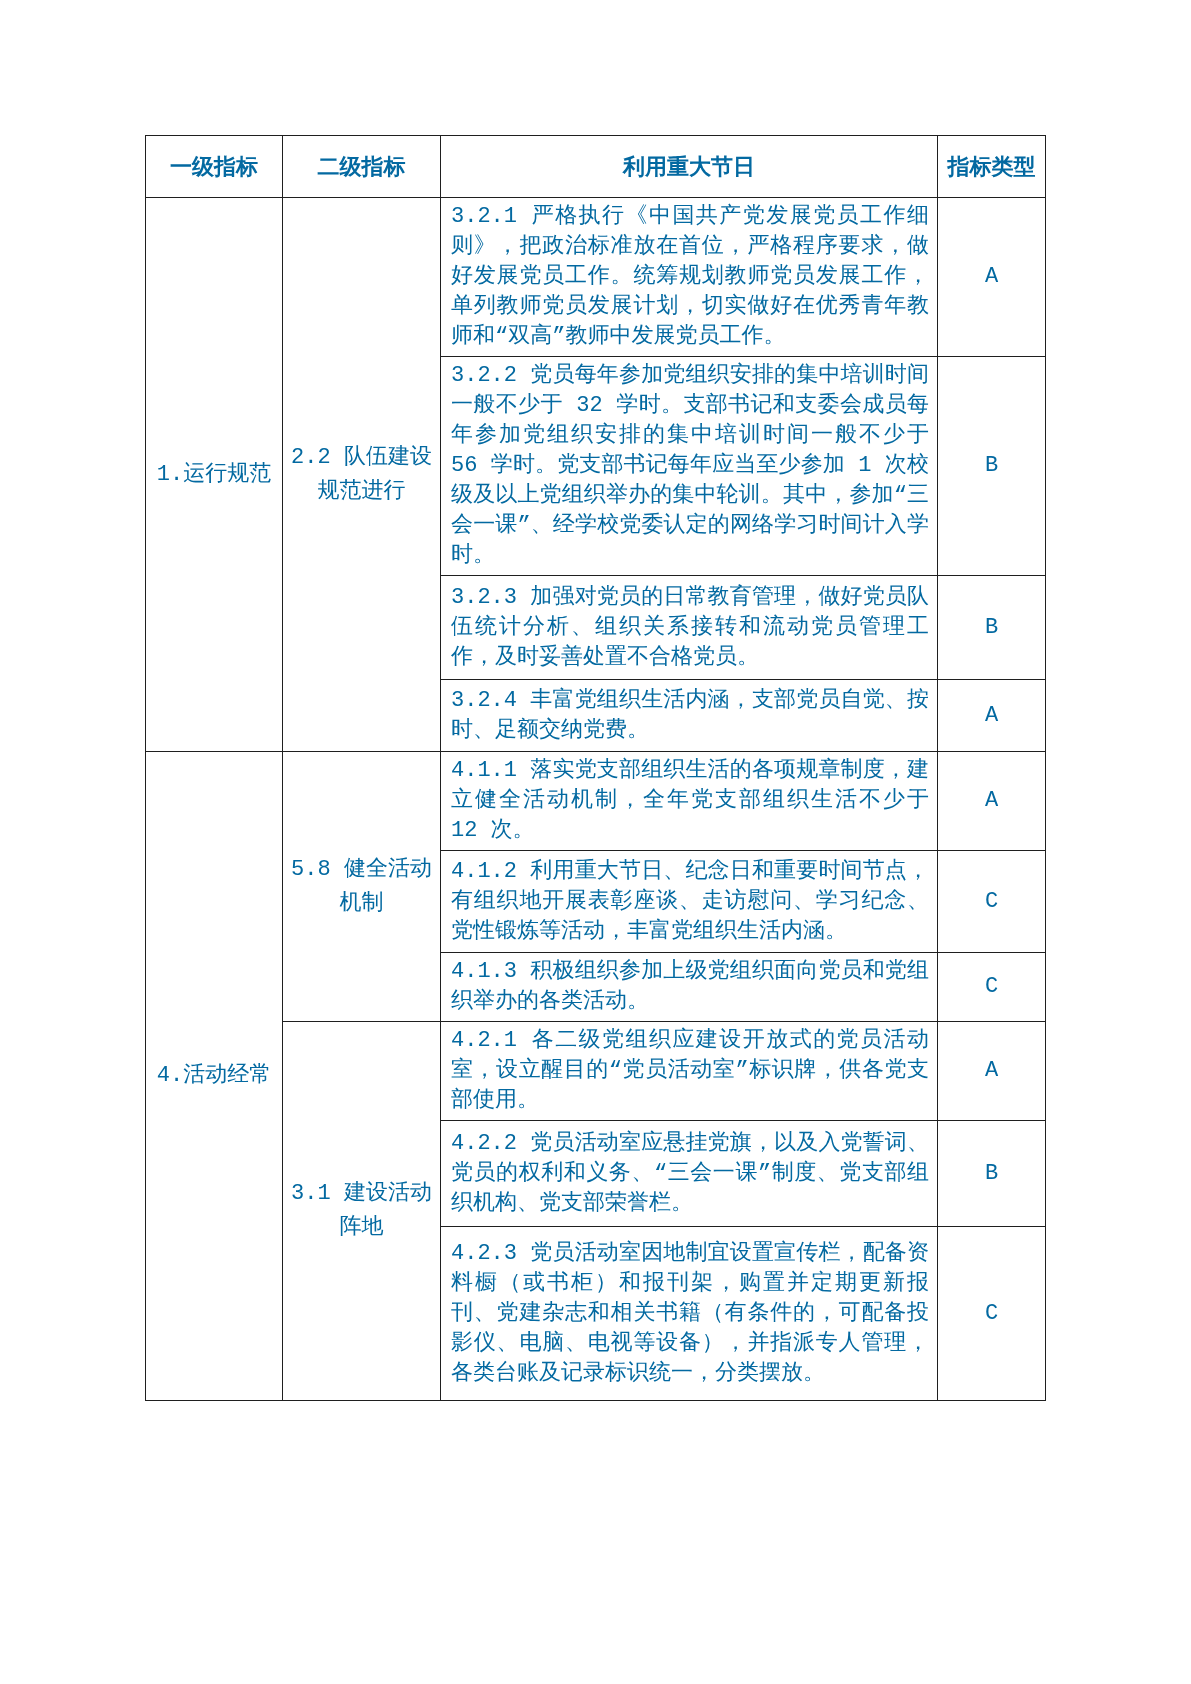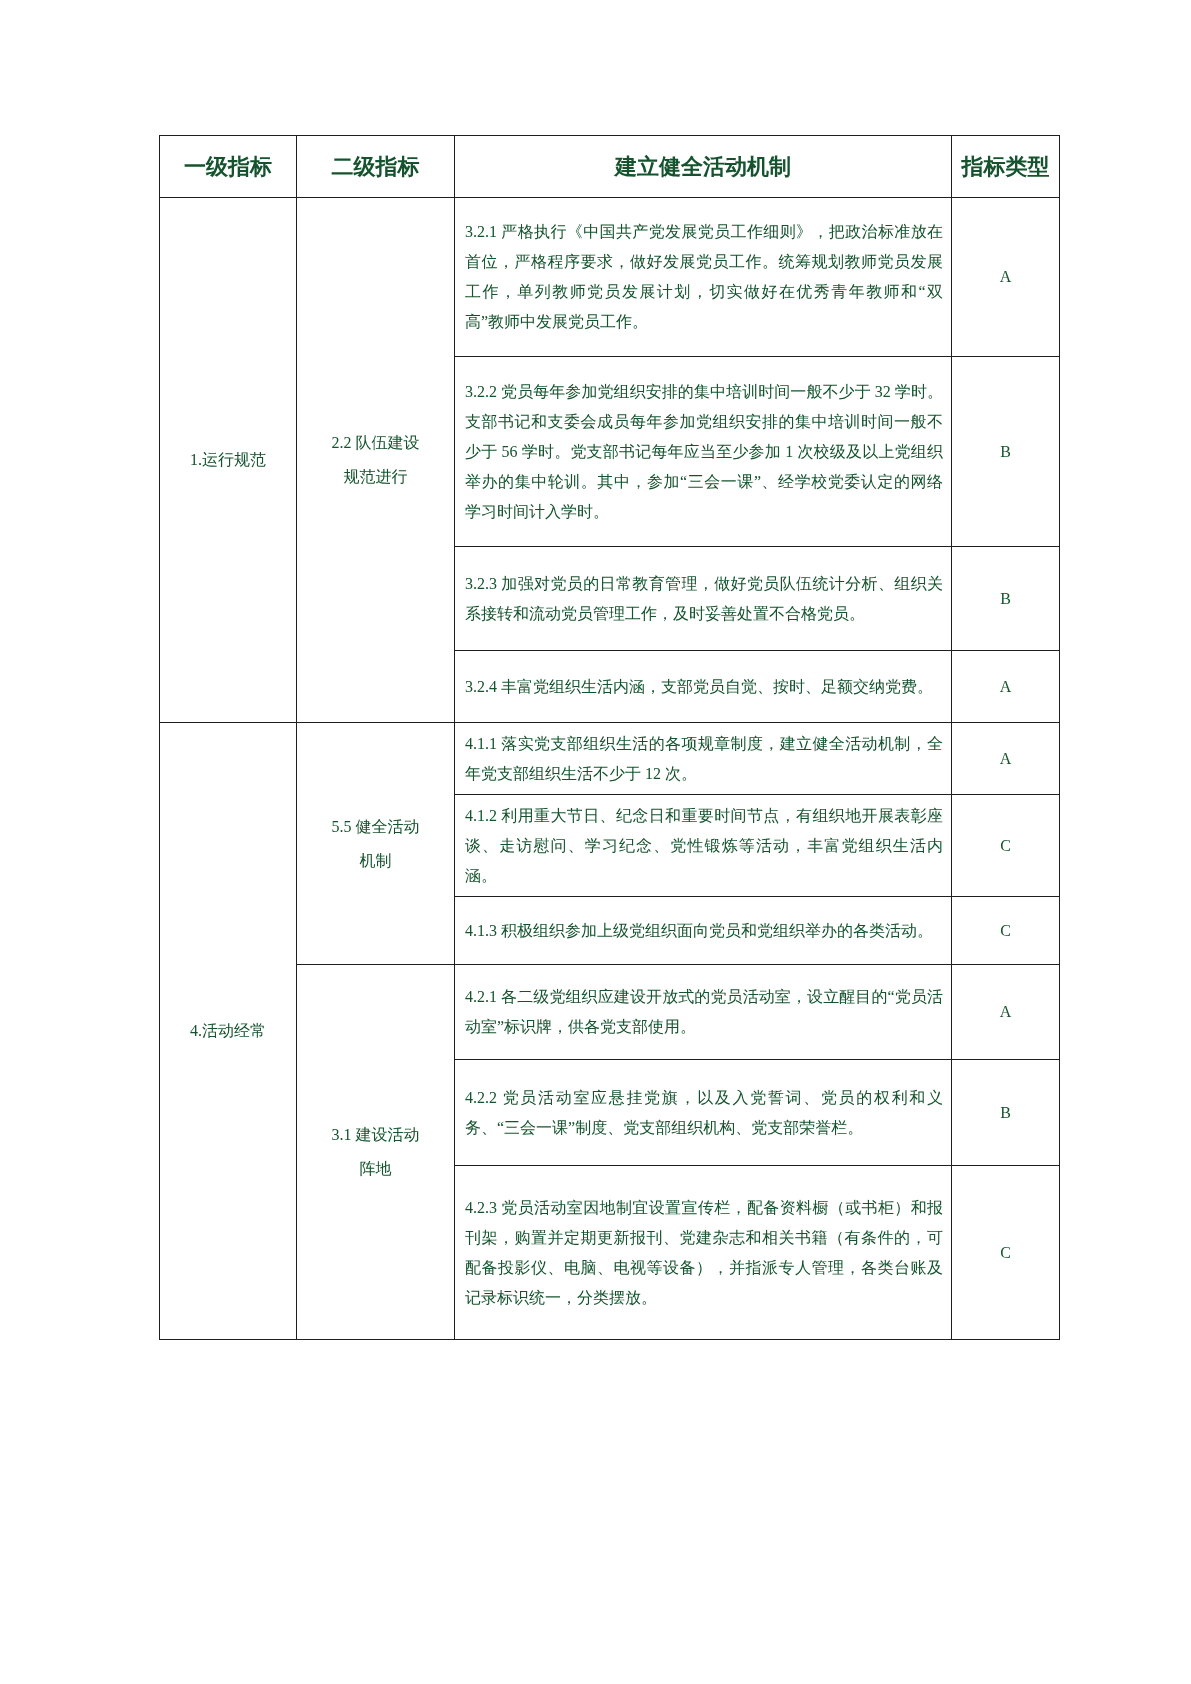--- a/index.html
+++ b/index.html
@@ -9,48 +9,48 @@
   }
   .page {
     position: relative;
     width: 1191px;
     height: 1684px;
     background: #ffffff;
     overflow: hidden;
   }
   table.indicator-table {
     position: absolute;
-    left: 159px;
+    left: 145px;
     top: 135px;
     width: 900px;
     border-collapse: collapse;
     table-layout: fixed;
-    color: #14532d;
+    color: #0369a1;
   }
   .indicator-table col.c1 { width: 137px; }
   .indicator-table col.c2 { width: 158px; }
   .indicator-table col.c3 { width: 497px; }
   .indicator-table col.c4 { width: 108px; }
   .indicator-table th,
   .indicator-table td {
     border: 1px solid #1f1f1f;
     vertical-align: middle;
     overflow: hidden;
   }
   .indicator-table th {
     font-family: "Liberation Sans", "DejaVu Sans", sans-serif;
     font-weight: 700;
     font-size: 22px;
     height: 61px;
     text-align: center;
     padding: 0 2px;
   }
   .indicator-table td {
-    font-family: Liberation Serif, serif;
-    font-size: 16px;
+    font-family: Liberation Mono, monospace;
+    font-size: 22px;
   }
   td.lvl1, td.lvl2 {
     text-align: center;
     line-height: 34px;
     padding: 0 4px;
   }
   td.lvl2 {
     white-space: pre-line;
   }
   td.obs {
@@ -80,21 +80,21 @@
     <colgroup>
       <col class="c1">
         <col class="c2">
         <col class="c3">
         <col class="c4">
     </colgroup>
     <thead>
       <tr>
         <th>一级指标</th>
         <th>二级指标</th>
-        <th>建立健全活动机制</th>
+        <th>利用重大节日</th>
         <th>指标类型</th>
       </tr>
     </thead>
     <tbody>
       <tr class="rh159">
         <td class="lvl1" rowspan="4">1.运行规范</td>
         <td class="lvl2" rowspan="4">2.2 队伍建设
 规范进行</td>
         <td class="obs">3.2.1 严格执行《中国共产党发展党员工作细则》，把政治标准放在首位，严格程序要求，做好发展党员工作。统筹规划教师党员发展工作，单列教师党员发展计划，切实做好在优秀青年教师和“双高”教师中发展党员工作。</td>
         <td class="typ">A</td>
@@ -106,21 +106,21 @@
       <tr class="rh104">
         <td class="obs">3.2.3 加强对党员的日常教育管理，做好党员队伍统计分析、组织关系接转和流动党员管理工作，及时妥善处置不合格党员。</td>
         <td class="typ">B</td>
       </tr>
       <tr class="rh72">
         <td class="obs">3.2.4 丰富党组织生活内涵，支部党员自觉、按时、足额交纳党费。</td>
         <td class="typ">A</td>
       </tr>
       <tr class="rh72">
         <td class="lvl1" rowspan="6">4.活动经常</td>
-        <td class="lvl2" rowspan="3">5.5 健全活动
+        <td class="lvl2" rowspan="3">5.8 健全活动
 机制</td>
         <td class="obs">4.1.1 落实党支部组织生活的各项规章制度，建立健全活动机制，全年党支部组织生活不少于 12 次。</td>
         <td class="typ">A</td>
       </tr>
       <tr class="rh102">
         <td class="obs">4.1.2 利用重大节日、纪念日和重要时间节点，有组织地开展表彰座谈、走访慰问、学习纪念、党性锻炼等活动，丰富党组织生活内涵。</td>
         <td class="typ">C</td>
       </tr>
       <tr class="rh68">
         <td class="obs">4.1.3 积极组织参加上级党组织面向党员和党组织举办的各类活动。</td>

